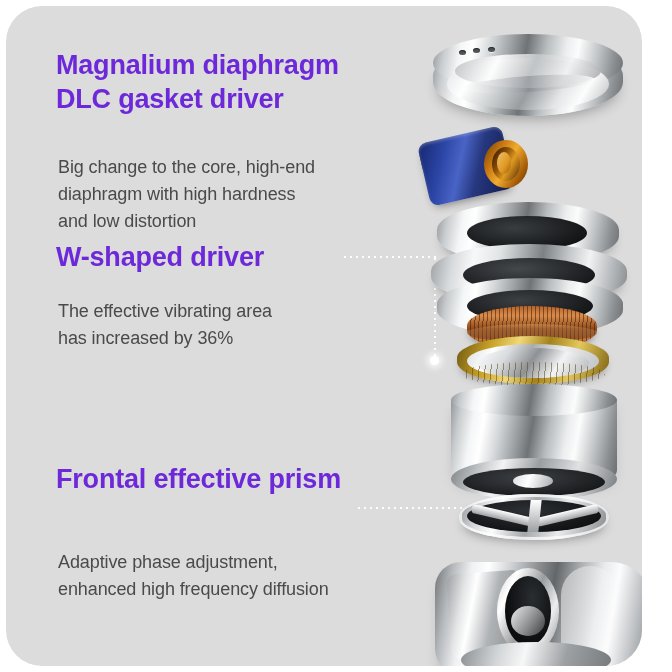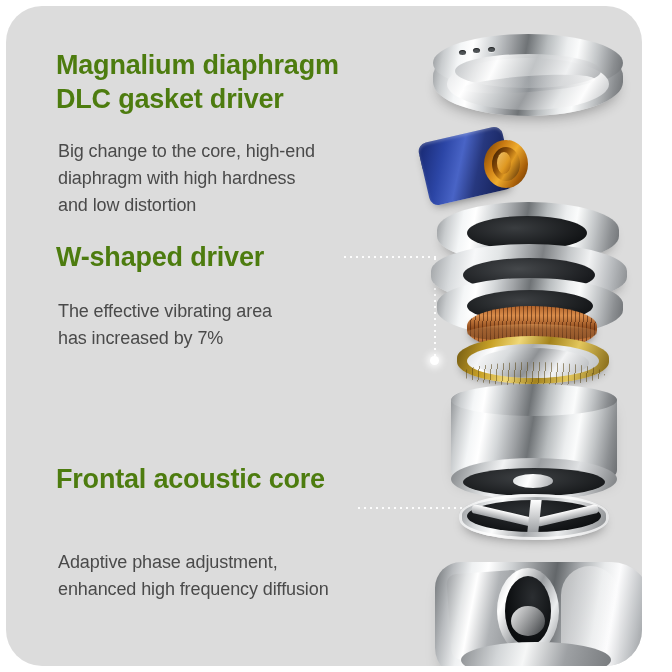--- a/index.html
+++ b/index.html
@@ -7,27 +7,27 @@
        font-family:"Liberation Sans","DejaVu Sans",sans-serif;}
 
   #stage{position:relative;width:672px;height:672px;background:#ffffff;}
 
   
   .card{position:absolute;left:6px;top:6px;width:636px;height:660px;
         background:#dcdcdc;border-radius:36px;overflow:hidden;}
 
   
   .txtcol{position:absolute;left:0;top:0;width:420px;height:660px;}
-  .heading{position:absolute;left:50px;color:#4d7c0f;font-weight:bold;
+  .heading{position:absolute;left:50px;color:#6d28d9;font-weight:bold;
            font-size:27px;line-height:34px;letter-spacing:-0.2px;white-space:pre-line;}
   .body{position:absolute;left:52px;color:#4a4a4a;font-weight:normal;
         font-size:18px;line-height:27px;letter-spacing:-0.1px;white-space:pre-line;}
 
   .h1{top:42px;}
-  .b1{top:132px;}
+  .b1{top:148px;}
   .h2{top:234px;}
   .b2{top:292px;}
   .h3{top:456px;}
   .b3{top:543px;}
 
   
   .dotH{position:absolute;height:2px;
         background-image:radial-gradient(circle,#ffffff 0 1px,transparent 1.4px);
         background-size:6px 2px;background-repeat:repeat-x;opacity:.95;}
   .dotV{position:absolute;width:2px;
@@ -200,23 +200,23 @@
     <div class="txtcol">
 
       <div class="heading h1">Magnalium diaphragm
 DLC gasket driver</div>
       <div class="body b1">Big change to the core, high-end
 diaphragm with high hardness
 and low distortion</div>
 
       <div class="heading h2">W-shaped driver</div>
       <div class="body b2">The effective vibrating area
-has increased by 7%</div>
-
-      <div class="heading h3">Frontal acoustic core</div>
+has increased by 36%</div>
+
+      <div class="heading h3">Frontal effective prism</div>
       <div class="body b3">Adaptive phase adjustment,
 enhanced high frequency diffusion</div>
     </div>
 
     <div class="dotH ld2h"></div>
     <div class="dotV ld2v"></div>
     <div class="leadDot ld2d"></div>
     <div class="dotH ld3h"></div>
 
     <div class="art">

